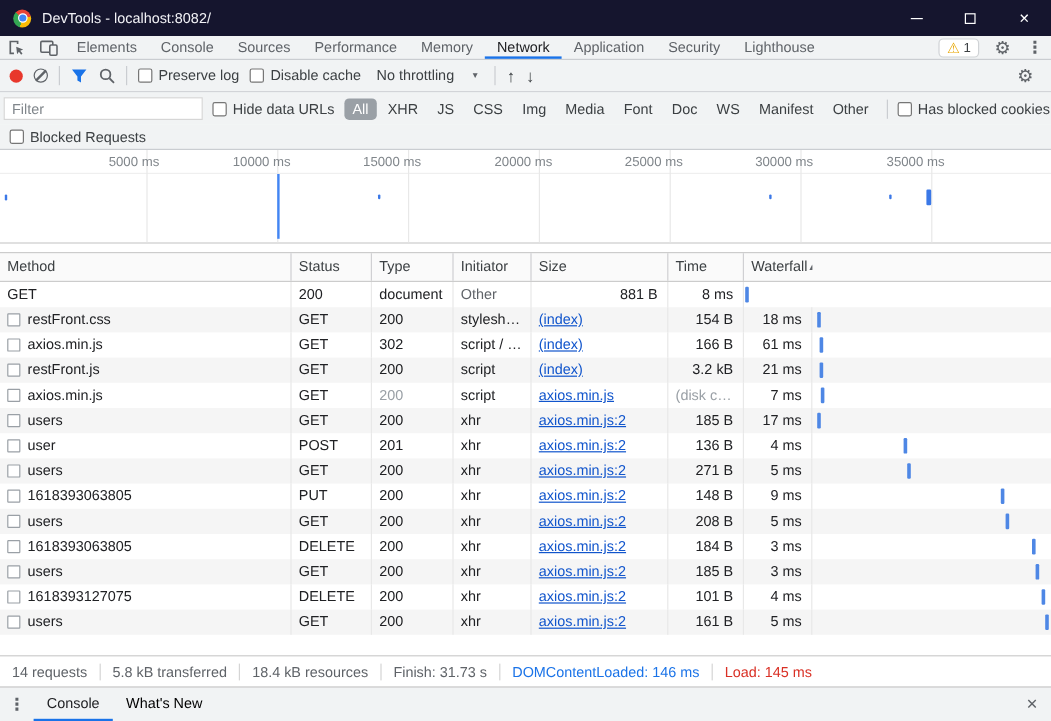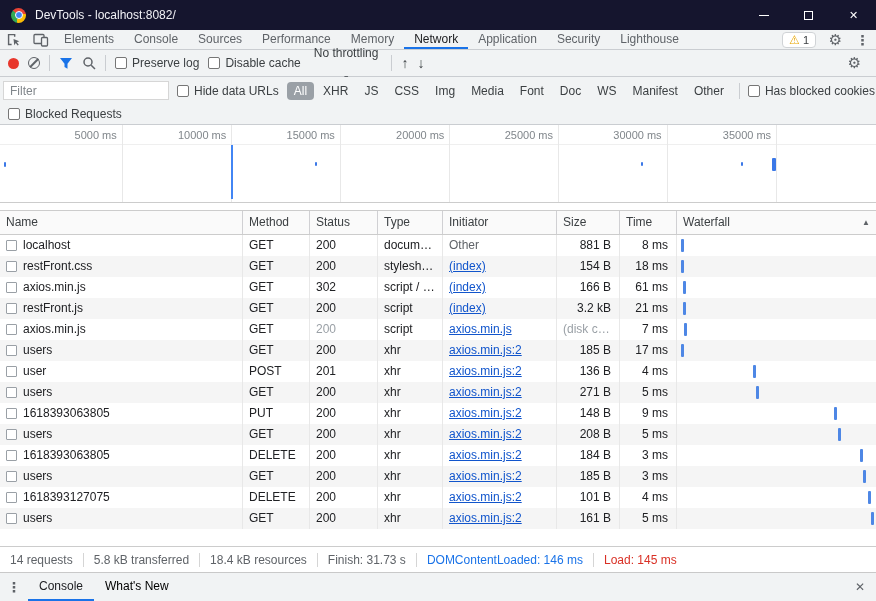--- a/index.html
+++ b/index.html
@@ -42,41 +42,41 @@
 
   
   .net-toolbar { height: 27px; flex: none; background: #f1f3f4; border-bottom: 1px solid #cacdd1;
     display: flex; align-items: center; padding: 0 8px; gap: 9px; }
   .record-dot { width: 11px; height: 11px; border-radius: 50%; background: #e8372c; flex: none; }
   .clear-icon { width: 12px; height: 12px; border: 1.5px solid #5f6368; border-radius: 50%; position: relative; flex: none; }
   .clear-icon::after { content: ""; position: absolute; left: -1.5px; top: 4px; width: 12px; height: 1.5px; background: #5f6368; transform: rotate(-45deg); }
   .vsep { width: 1px; height: 16px; background: #cacdd1; flex: none; }
   .check-item { display: flex; align-items: center; gap: 5px; color: #3c4043; white-space: nowrap; }
   .checkbox { width: 12px; height: 12px; border: 1px solid #767676; border-radius: 2px; background: #fff; flex: none; }
-  .throttle { display: flex; align-items: center; gap: 14px; color: #3c4043; padding: 0 4px; flex-direction: column; }
+  .throttle { display: flex; align-items: center; gap: 14px; color: #3c4043; padding: 0 4px; }
   .caret { font-size: 7px; color: #5f6368; }
   .arrow-glyph { font-size: 14px; font-weight: bold; color: #3c4043; line-height: 1; }
   .flex-spacer { flex: 1; }
 
   
   .filter-bar { height: 27px; flex: none; background: #f1f3f4; display: flex; align-items: center; padding: 0 3px; gap: 8px; }
   .filter-input { width: 166px; height: 19px; border: 1px solid #d6d6d6; background: #fff; font: 12px "Liberation Sans","DejaVu Sans",sans-serif;
     padding: 0 6px; color: #202124; outline: none; }
   .filter-input::placeholder { color: #80868b; }
   .pill-strip { display: flex; align-items: center; gap: 2px; }
   .pill { padding: 2px 7px; border-radius: 4px; color: #3c4043; white-space: nowrap; }
   .pill.selected { background: #9aa0a6; color: #fff; }
   .blocked-row { height: 21px; flex: none; background: #f1f3f4; border-bottom: 1px solid #cacdd1;
     display: flex; align-items: center; padding: 0 8px; }
 
   
   .overview { height: 78px; flex: none; position: relative; background: #fff; border-bottom: 1px solid #ccc; overflow: hidden; }
   .ov-grid { position: absolute; top: 0; bottom: 0; width: 1px; background: #e8e8e8; }
   .ov-label { position: absolute; top: 4px; transform: translateX(-100%); padding-right: 5px;
-    font-size: 11px; color: #80868b; white-space: nowrap; }
+    font-size: 11px; color: #80868b; white-space: nowrap; margin-left: 16px; }
   .ov-label-sep { position: absolute; top: 19px; left: 0; right: 0; height: 1px; background: #efefef; }
   .ov-event-line { position: absolute; top: 20px; bottom: 3px; width: 2px; background: #4285f4; }
   .ov-mark { position: absolute; background: #3b78e7; border-radius: 1px; }
 
   
   .grid { display: grid; grid-template-columns: 243px 67px 68px 65px 114px 63px 57px 1fr; }
   .table-gap { height: 7px; flex: none; background: #fff; }
   .table-header { height: 25px; flex: none; background: #fafafa; border-top: 1px solid #ccc; border-bottom: 1px solid #ccc; }
   .gh-cell { padding: 0 6px; line-height: 23px; color: #3c4043; border-right: 1px solid #d0d0d3;
     white-space: nowrap; overflow: hidden; display: flex; align-items: center; }
@@ -259,23 +259,20 @@
     <div class="ov-mark" style="left: 0.4%; width: 2px; height: 5px; top: 36.5px;"></div>
     <div class="ov-mark" style="left: 36%; width: 2px; height: 4px; top: 37px;"></div>
     <div class="ov-mark" style="left: 73.2%; width: 2px; height: 4px; top: 37px;"></div>
     <div class="ov-mark" style="left: 84.6%; width: 2px; height: 4px; top: 37px;"></div>
     <div class="ov-mark" style="left: 88.1%; width: 4px; height: 13px; top: 32.5px;"></div>
   </div>
 
 <div class="table-gap"></div>
 <div class="grid table-header">
     <div class="gh-cell">
-      <span>Name</span>
-    </div>
-    <div class="gh-cell">
       <span>Method</span>
     </div>
     <div class="gh-cell">
       <span>Status</span>
     </div>
     <div class="gh-cell">
       <span>Type</span>
     </div>
     <div class="gh-cell">
       <span>Initiator</span>
@@ -286,24 +283,20 @@
     <div class="gh-cell">
       <span>Time</span>
     </div>
     <div class="gh-cell last wf-head">
       <span>Waterfall</span>
       <span class="sort-arrow">▲</span>
     </div>
   </div>
 <div class="rows">
     <div class="grid row">
-      <div class="cell name-cell">
-        <span class="file-icon"></span>
-        <span>localhost</span>
-      </div>
       <div class="cell">GET</div>
       <div class="cell">200</div>
       <div class="cell">document</div>
       <div class="cell"><span class="plain">Other</span></div>
       <div class="cell num">881 B</div>
       <div class="cell num">8 ms</div>
       <div class="cell wf-cell">
         <div class="wf-bar" style="left: 2%;"></div>
       </div>
     </div>

